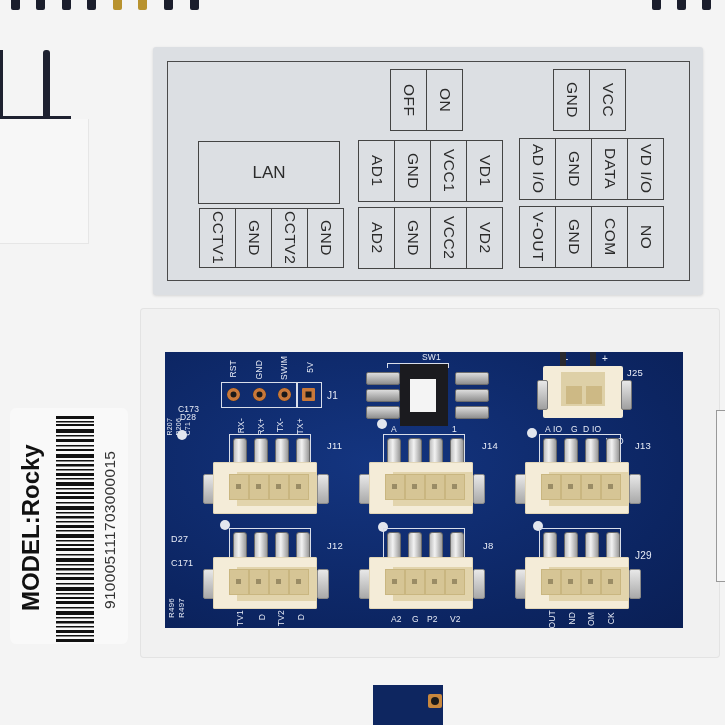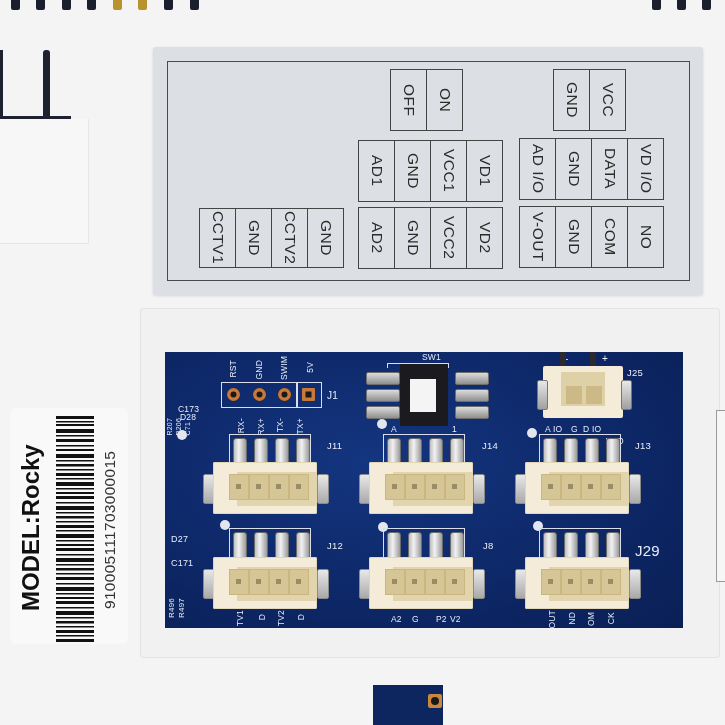--- a/index.html
+++ b/index.html
@@ -96,20 +96,23 @@
 
   <div class="cellgroup" style="left:400px;top:22px;height:60px">
     <div class="cell" style="width:35px;height:60px">
       <span class="vtext">GND</span>
     </div>
     <div class="cell" style="width:35px;height:60px">
       <span class="vtext">VCC</span>
     </div>
   </div>
 
+  <div class="lan-box" style="left:45px;top:94px;width:140px;height:61px">
+    <span>LAN</span>
+  </div>
 
   <div class="cellgroup" style="left:46px;top:161px;height:58px">
     <div class="cell" style="width:35px;height:58px">
         <span class="vtext">CCTV1</span>
       </div>
     <div class="cell" style="width:35px;height:58px">
         <span class="vtext">GND</span>
       </div>
     <div class="cell" style="width:35px;height:58px">
         <span class="vtext">CCTV2</span>
@@ -394,24 +397,24 @@
         <div class="inner"></div>
       </div>
     <div class="slot" style="left:28px"></div>
       <div class="slot" style="left:48px"></div>
       <div class="slot" style="left:68px"></div>
       <div class="slot" style="left:88px"></div>
     <div class="latch" style="left:116px"></div>
   </div>
   <span class="silk" style="left:226px;top:262px">A2</span>
   <span class="silk" style="left:247px;top:262px">G</span>
-  <span class="silk" style="left:271px;top:262px">P2</span>
+  <span class="silk" style="left:262px;top:262px">P2</span>
   <span class="silk" style="left:285px;top:262px">V2</span>
 
-  <span class="silk" style="left:470px;top:190px;font-size:15px">J29</span>
+  <span class="silk" style="left:470px;top:198px;font-size:10px">J29</span>
   <div class="pin-box" style="left:374px;top:176px;width:80px;height:30px"></div>
   <div class="pins" style="left:378px;top:180px">
     <div class="pin"></div>
       <div class="pin"></div>
       <div class="pin"></div>
       <div class="pin"></div>
   </div>
   <div class="conn" style="left:348px;top:205px">
     <div class="latch" style="left:2px"></div>
     <div class="body">

